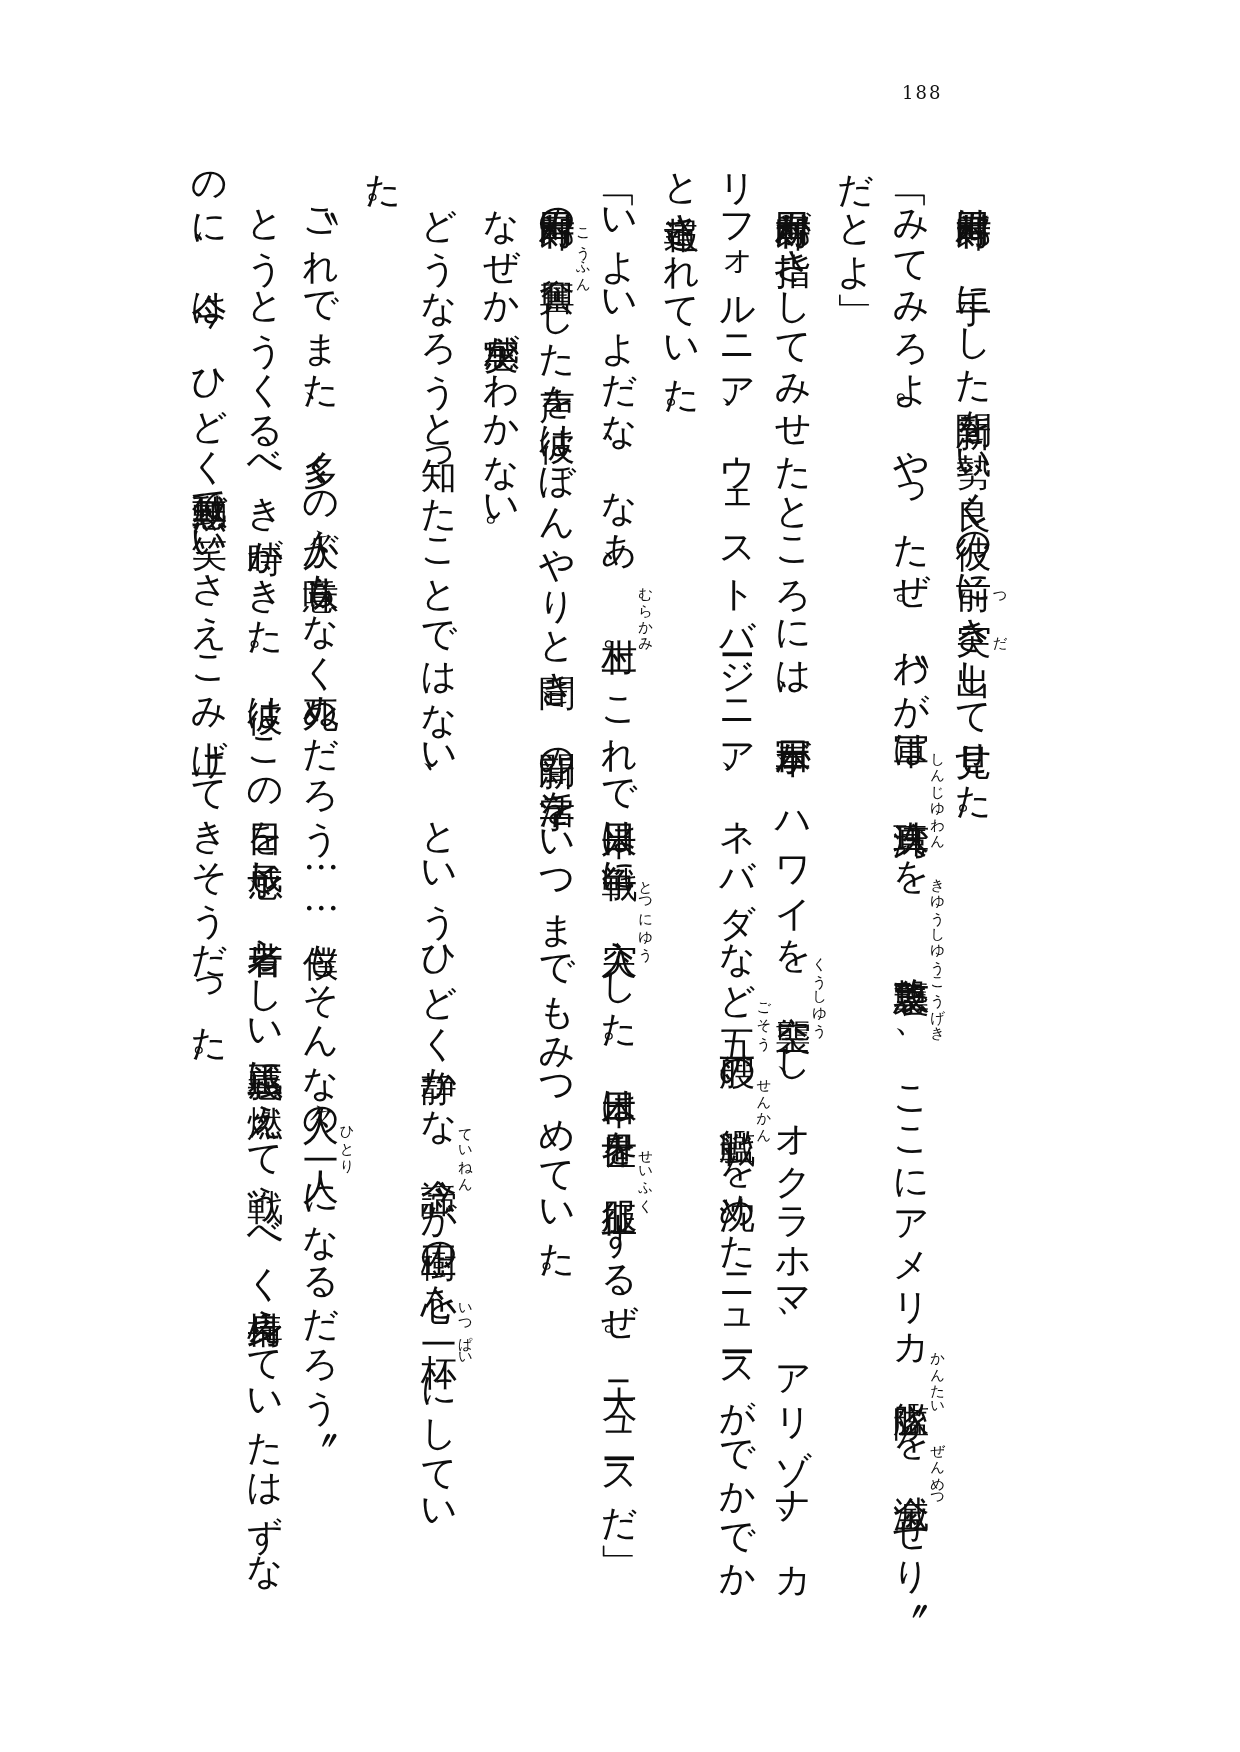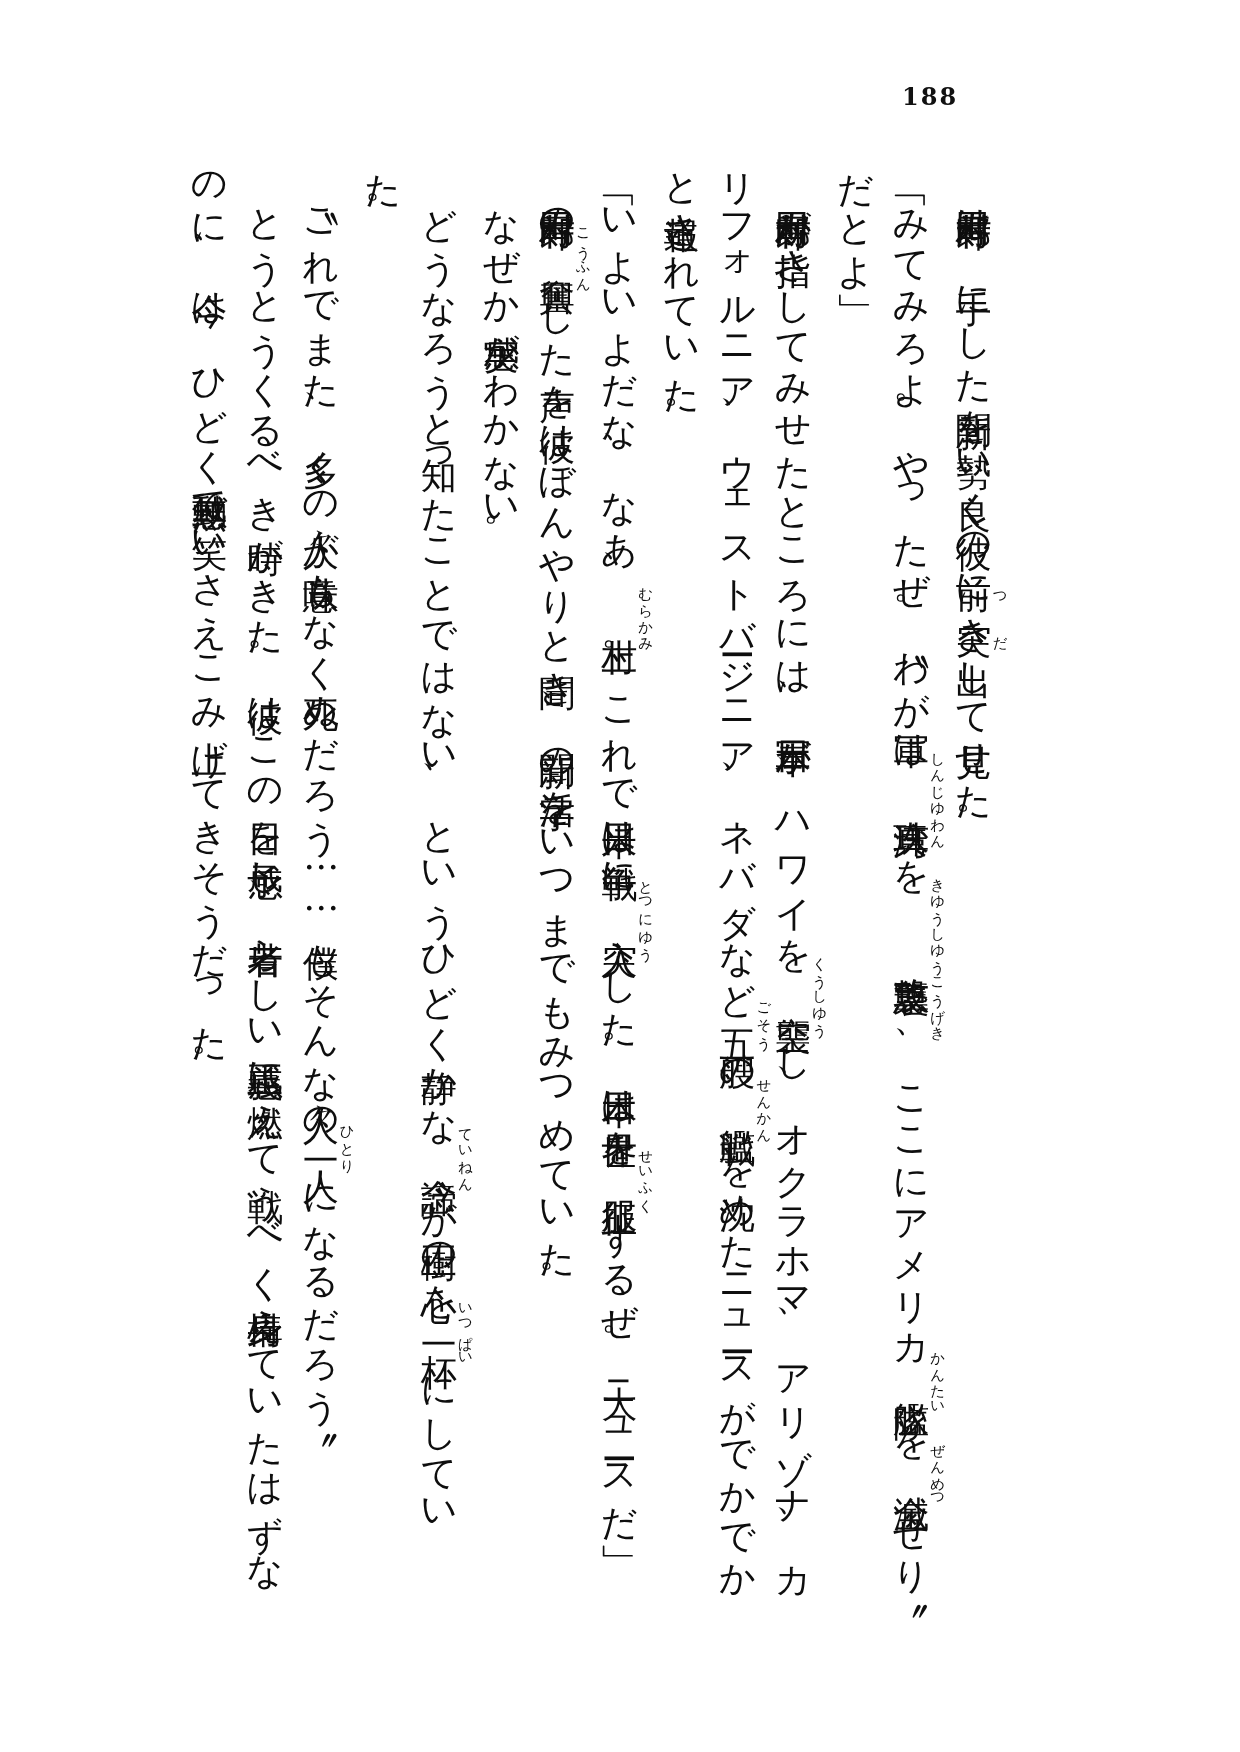--- a/index.html
+++ b/index.html
@@ -13,24 +13,23 @@
     height: 1752px;
     background: #ffffff;
     overflow: hidden;
     font-family: "DejaVu Serif", "Liberation Serif", serif;
     color: #0e0e0e;
   }
   .page-number {
     position: absolute;
     top: 82px;
     left: 902px;
-    font-size: 24px;
+    font-size: 18px;
     letter-spacing: 2px;
     color: #111;
-    font-weight: bold;
   }
   .text-block {
     position: absolute;
     top: 148px;
     left: 108px;
     width: 900px;
     height: 1444px;
     writing-mode: vertical-rl;
     -webkit-writing-mode: vertical-rl;
     text-orientation: upright;

